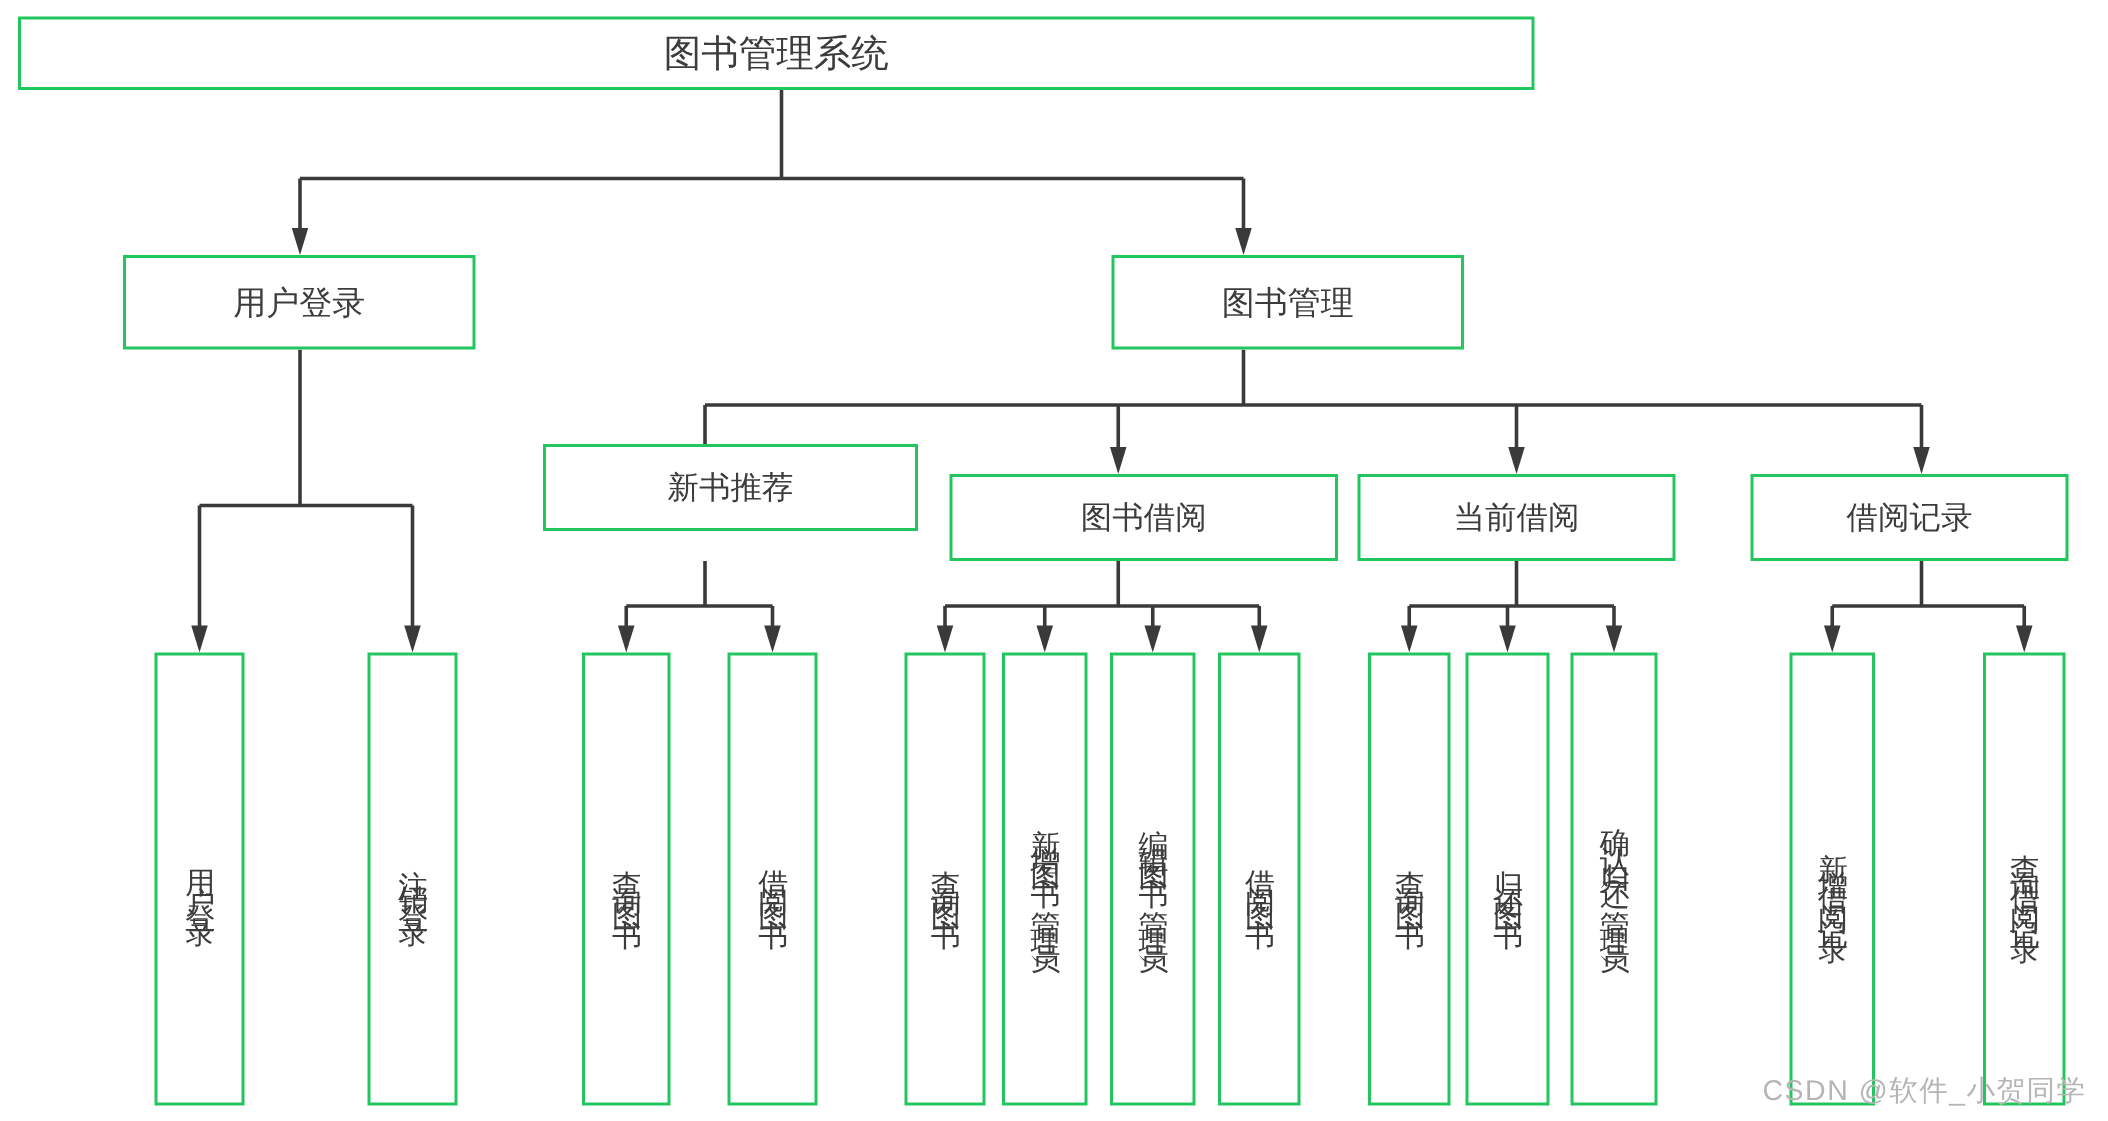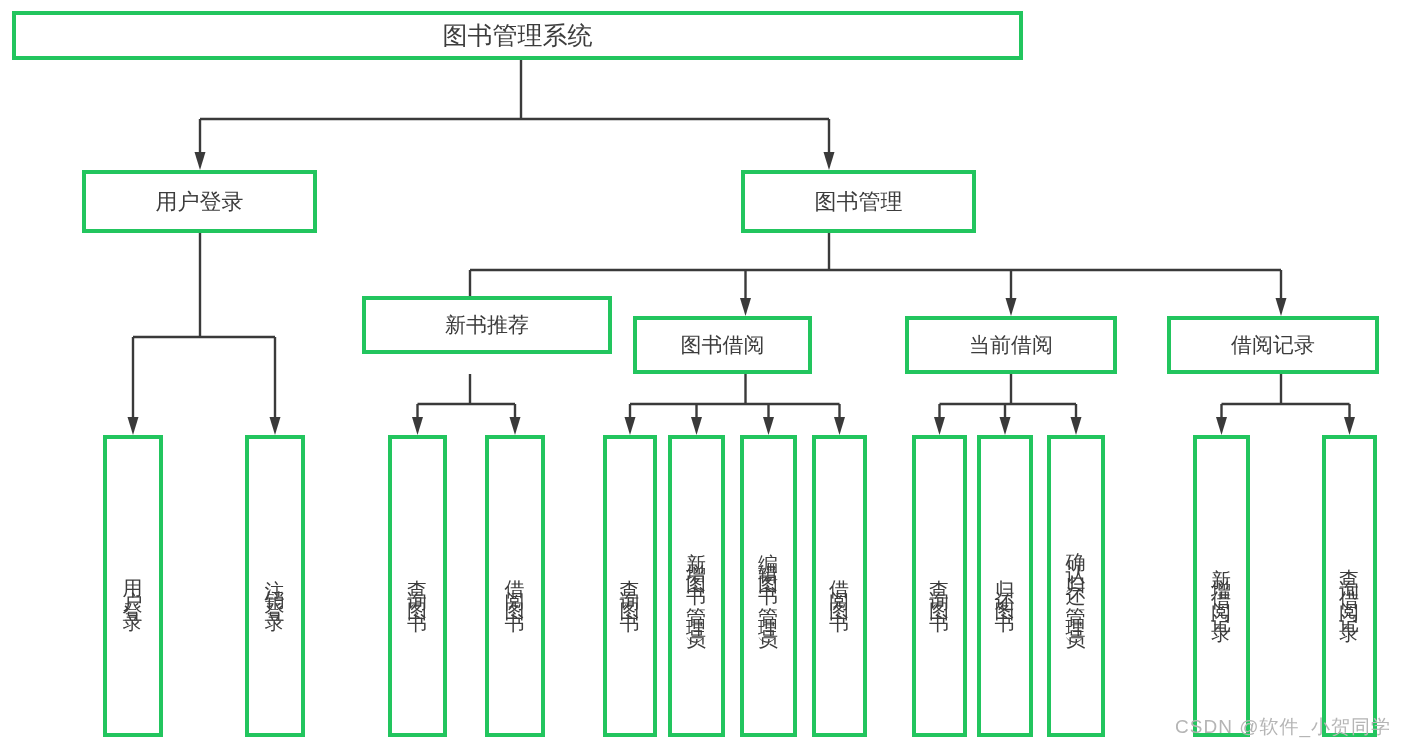--- a/index.html
+++ b/index.html
@@ -6,21 +6,21 @@
   body{
     width:1405px;height:747px;position:relative;overflow:hidden;
     background:#ffffff;
     font-family:"Liberation Sans","DejaVu Sans",sans-serif;
     color:#3c3c3c;
   }
   .stage{position:absolute;left:0;top:0;width:1405px;height:747px;}
   svg.wires{position:absolute;left:0;top:0;z-index:1;}
   .node{
     position:absolute;box-sizing:border-box;background:#ffffff;
-    border:4px solid #22c55e;z-index:2;
+    border:2px solid #22c55e;z-index:2;
     display:flex;align-items:center;justify-content:center;
     text-align:center;
   }
   .node-root{left:12px;top:11px;width:1011px;height:49px;font-size:25px;}
   .node-l2{height:63px;font-size:22px;}
   .node-l3{height:58px;font-size:21px;}
   .leaf{
     top:435px;height:302px;font-size:20px;
   }
   .leaf .vtxt{
@@ -110,21 +110,21 @@
   <div class="node node-l2" style="left:82px;top:170px;width:235px;">
     <span>用户登录</span>
   </div>
   <div class="node node-l2" style="left:712px;top:170px;width:235px;margin-left:29px;">
     <span>图书管理</span>
   </div>
 
   <div class="node node-l3" style="left:362px;top:296px;width:250px;">
     <span>新书推荐</span>
   </div>
-  <div class="node node-l3" style="left:633px;top:316px;width:179px;">
+  <div class="node node-l3" style="left:633px;top:316px;width:259px;">
     <span>图书借阅</span>
   </div>
   <div class="node node-l3" style="left:905px;top:316px;width:212px;">
     <span>当前借阅</span>
   </div>
   <div class="node node-l3" style="left:1167px;top:316px;width:212px;">
     <span>借阅记录</span>
   </div>
 
   <div class="node leaf" style="left:103px;width:60px;">

